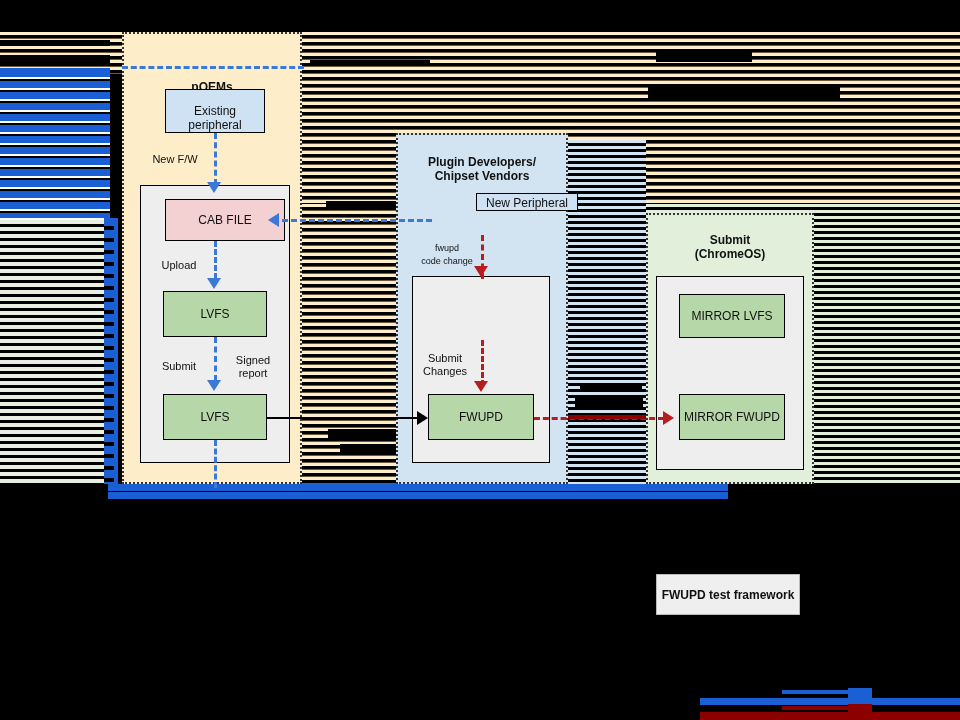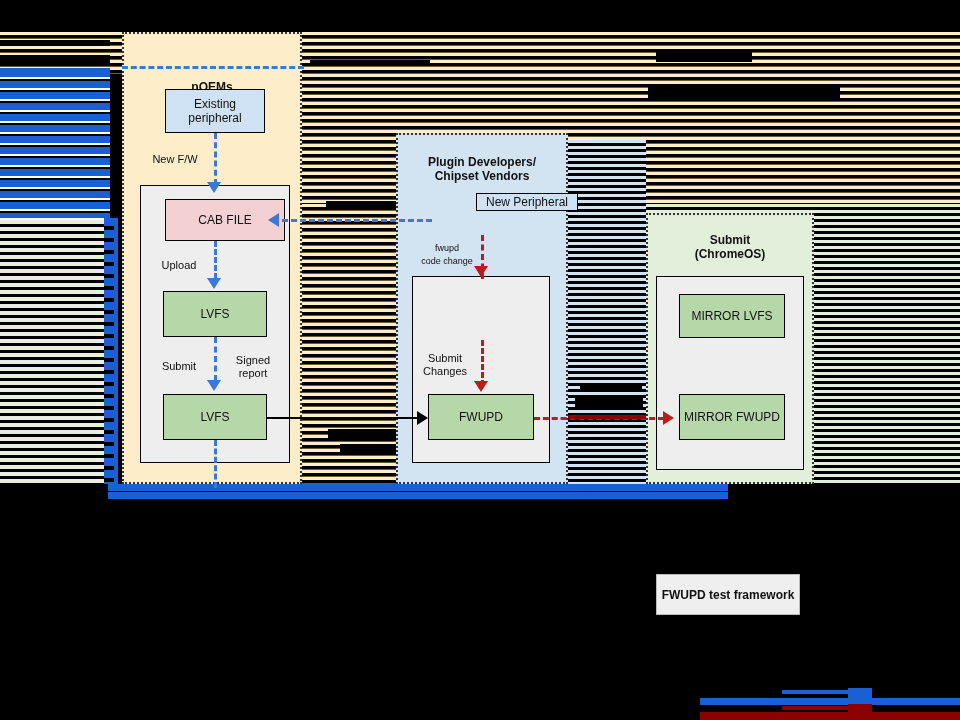--- a/index.html
+++ b/index.html
@@ -49,21 +49,21 @@
   
   .lane{position:absolute;border:2px dotted #333;box-sizing:border-box;}
   .lane-title{position:absolute;width:100%;text-align:center;
               font-size:12px;font-weight:bold;color:#111;line-height:14px;}
   .inner{position:absolute;background:#eeeeee;border:1.5px solid #000;box-sizing:border-box;}
 
   
   .node{position:absolute;border:1.5px solid #000;box-sizing:border-box;
         display:flex;align-items:center;justify-content:center;text-align:center;
         font-size:12px;color:#111;line-height:14px;}
-  .n-blue{background:#cfe2f3;}
+  .n-blue{background:#cfe2f3;align-items:flex-end;}
   .n-pink{background:#f3d0d2;}
   .n-green{background:#b6d7a8;}
   .n-plain{background:#efefef;border:1px solid #bbb;}
 
   
   .elabel{position:absolute;font-size:11px;color:#111;line-height:13px;
           text-align:center;white-space:pre-line;}
   .elabel.small{font-size:9px;}
 
   

